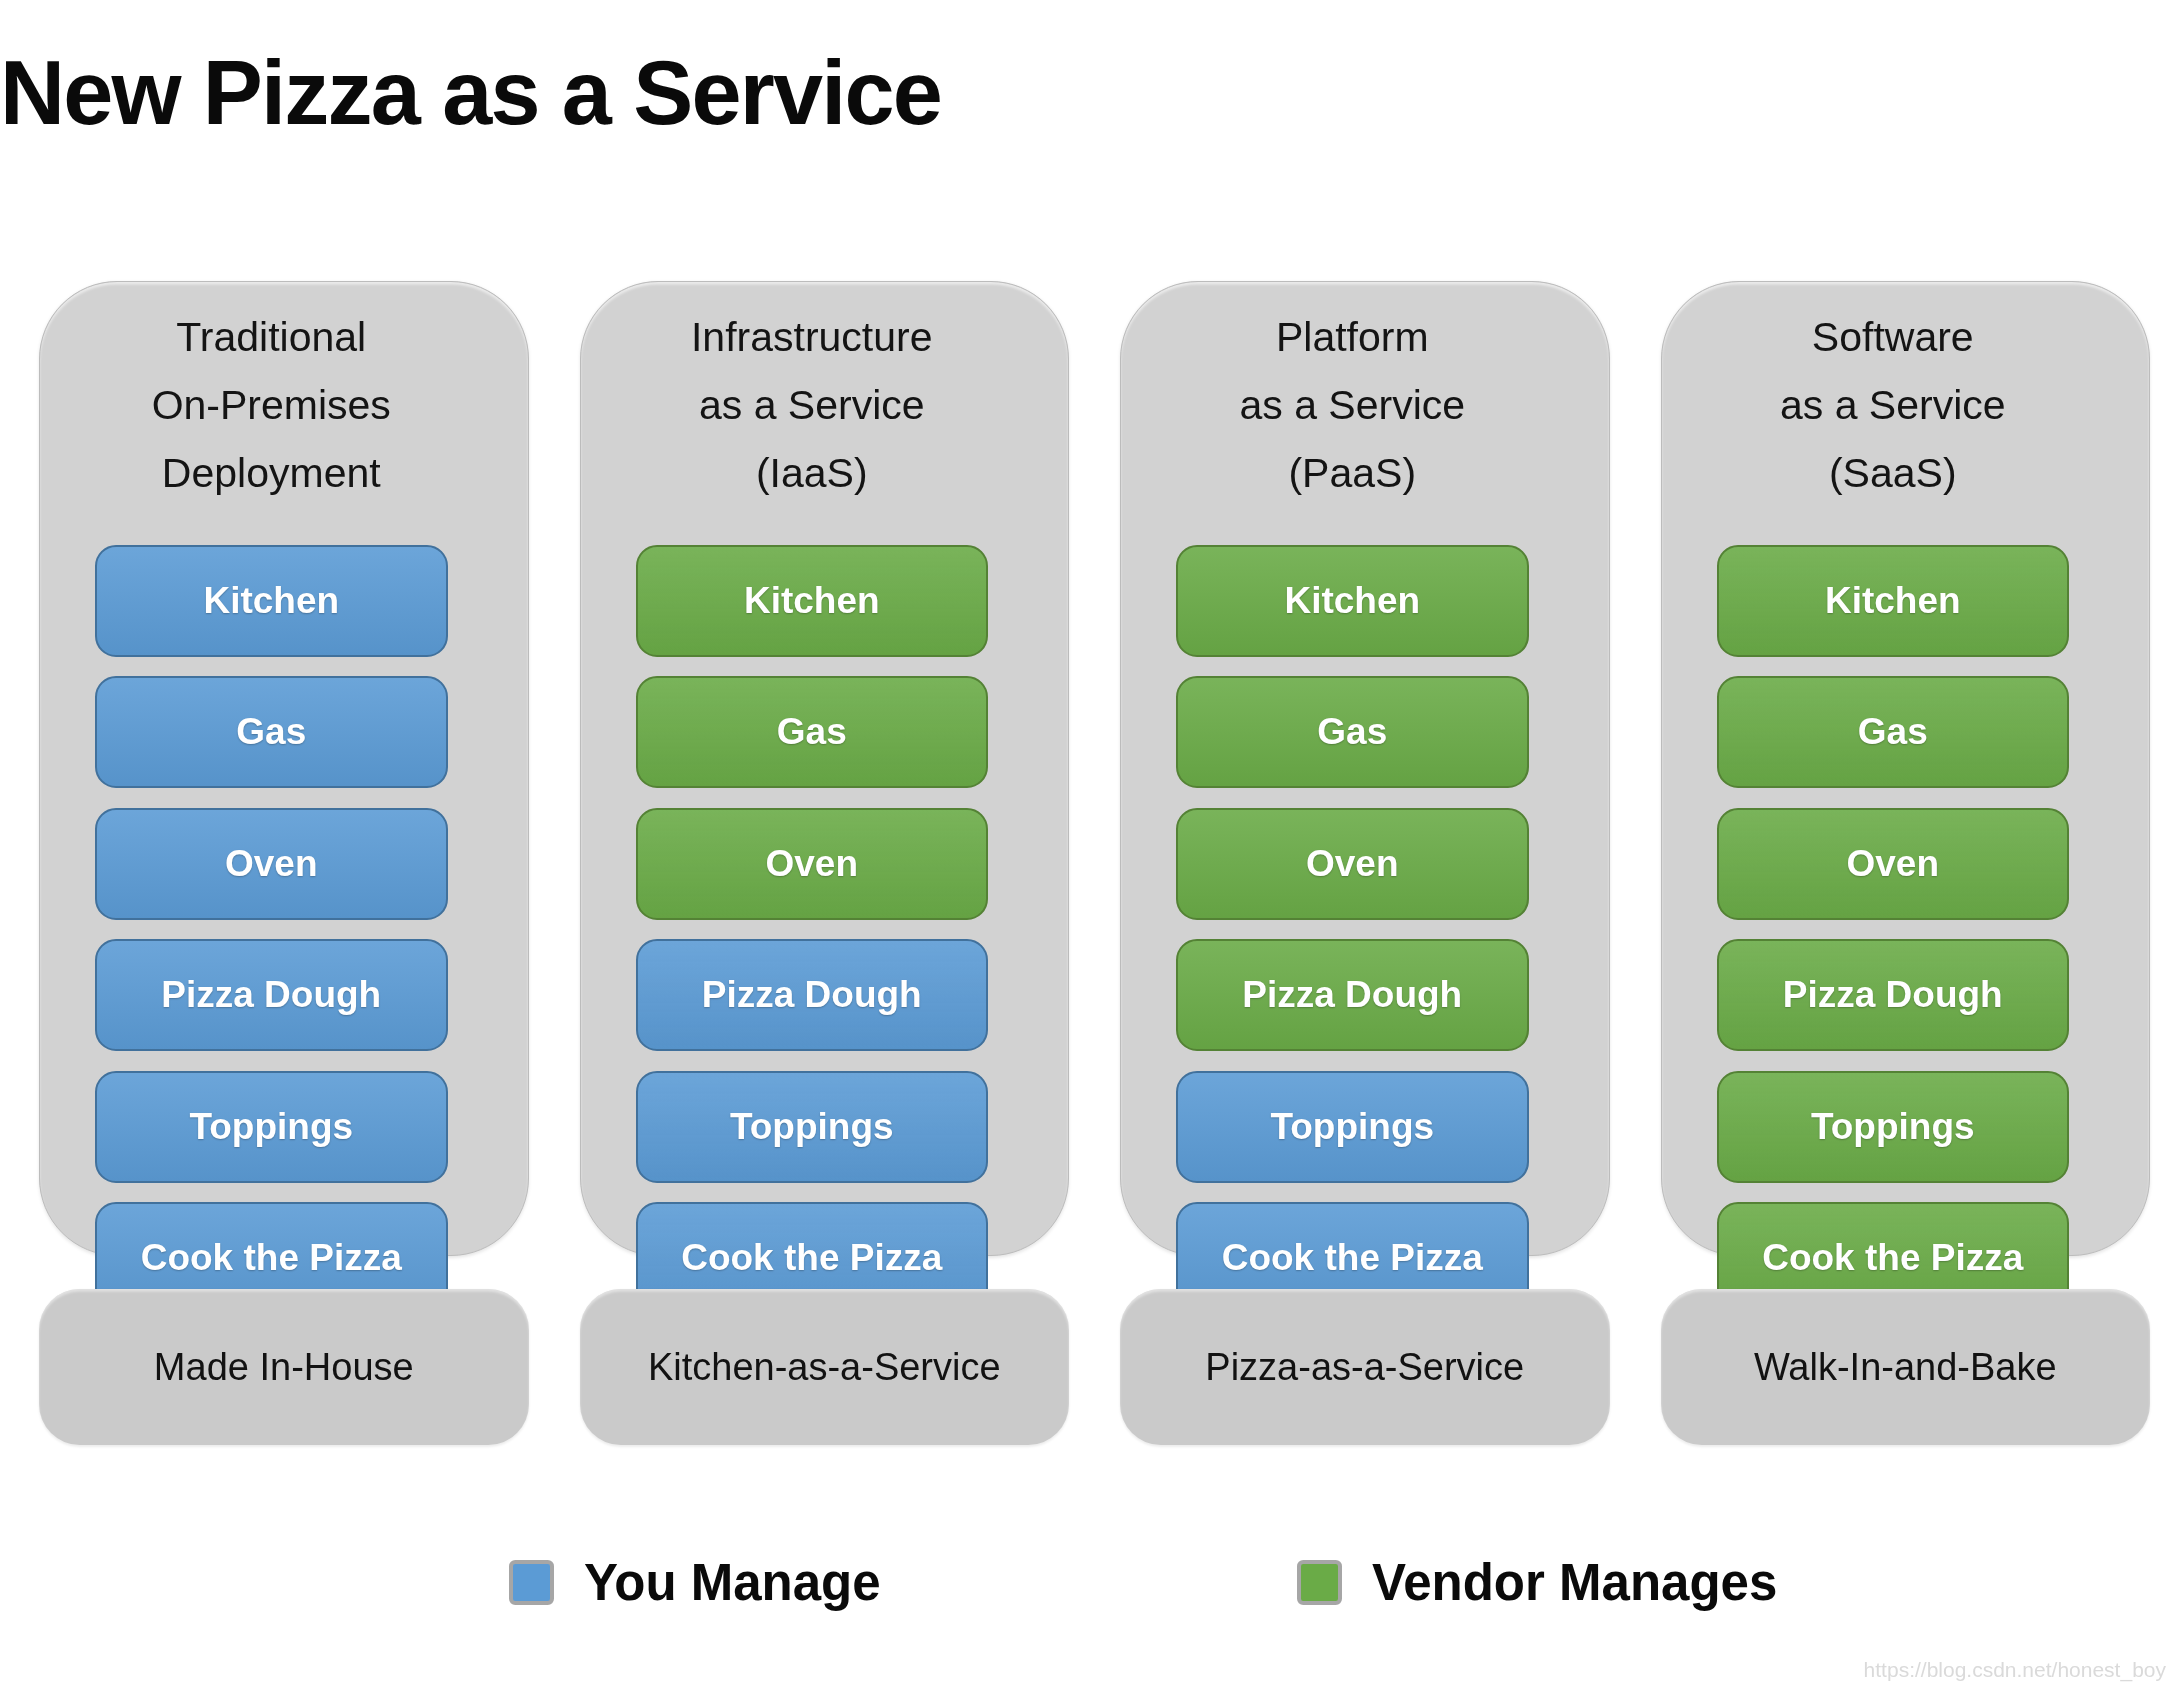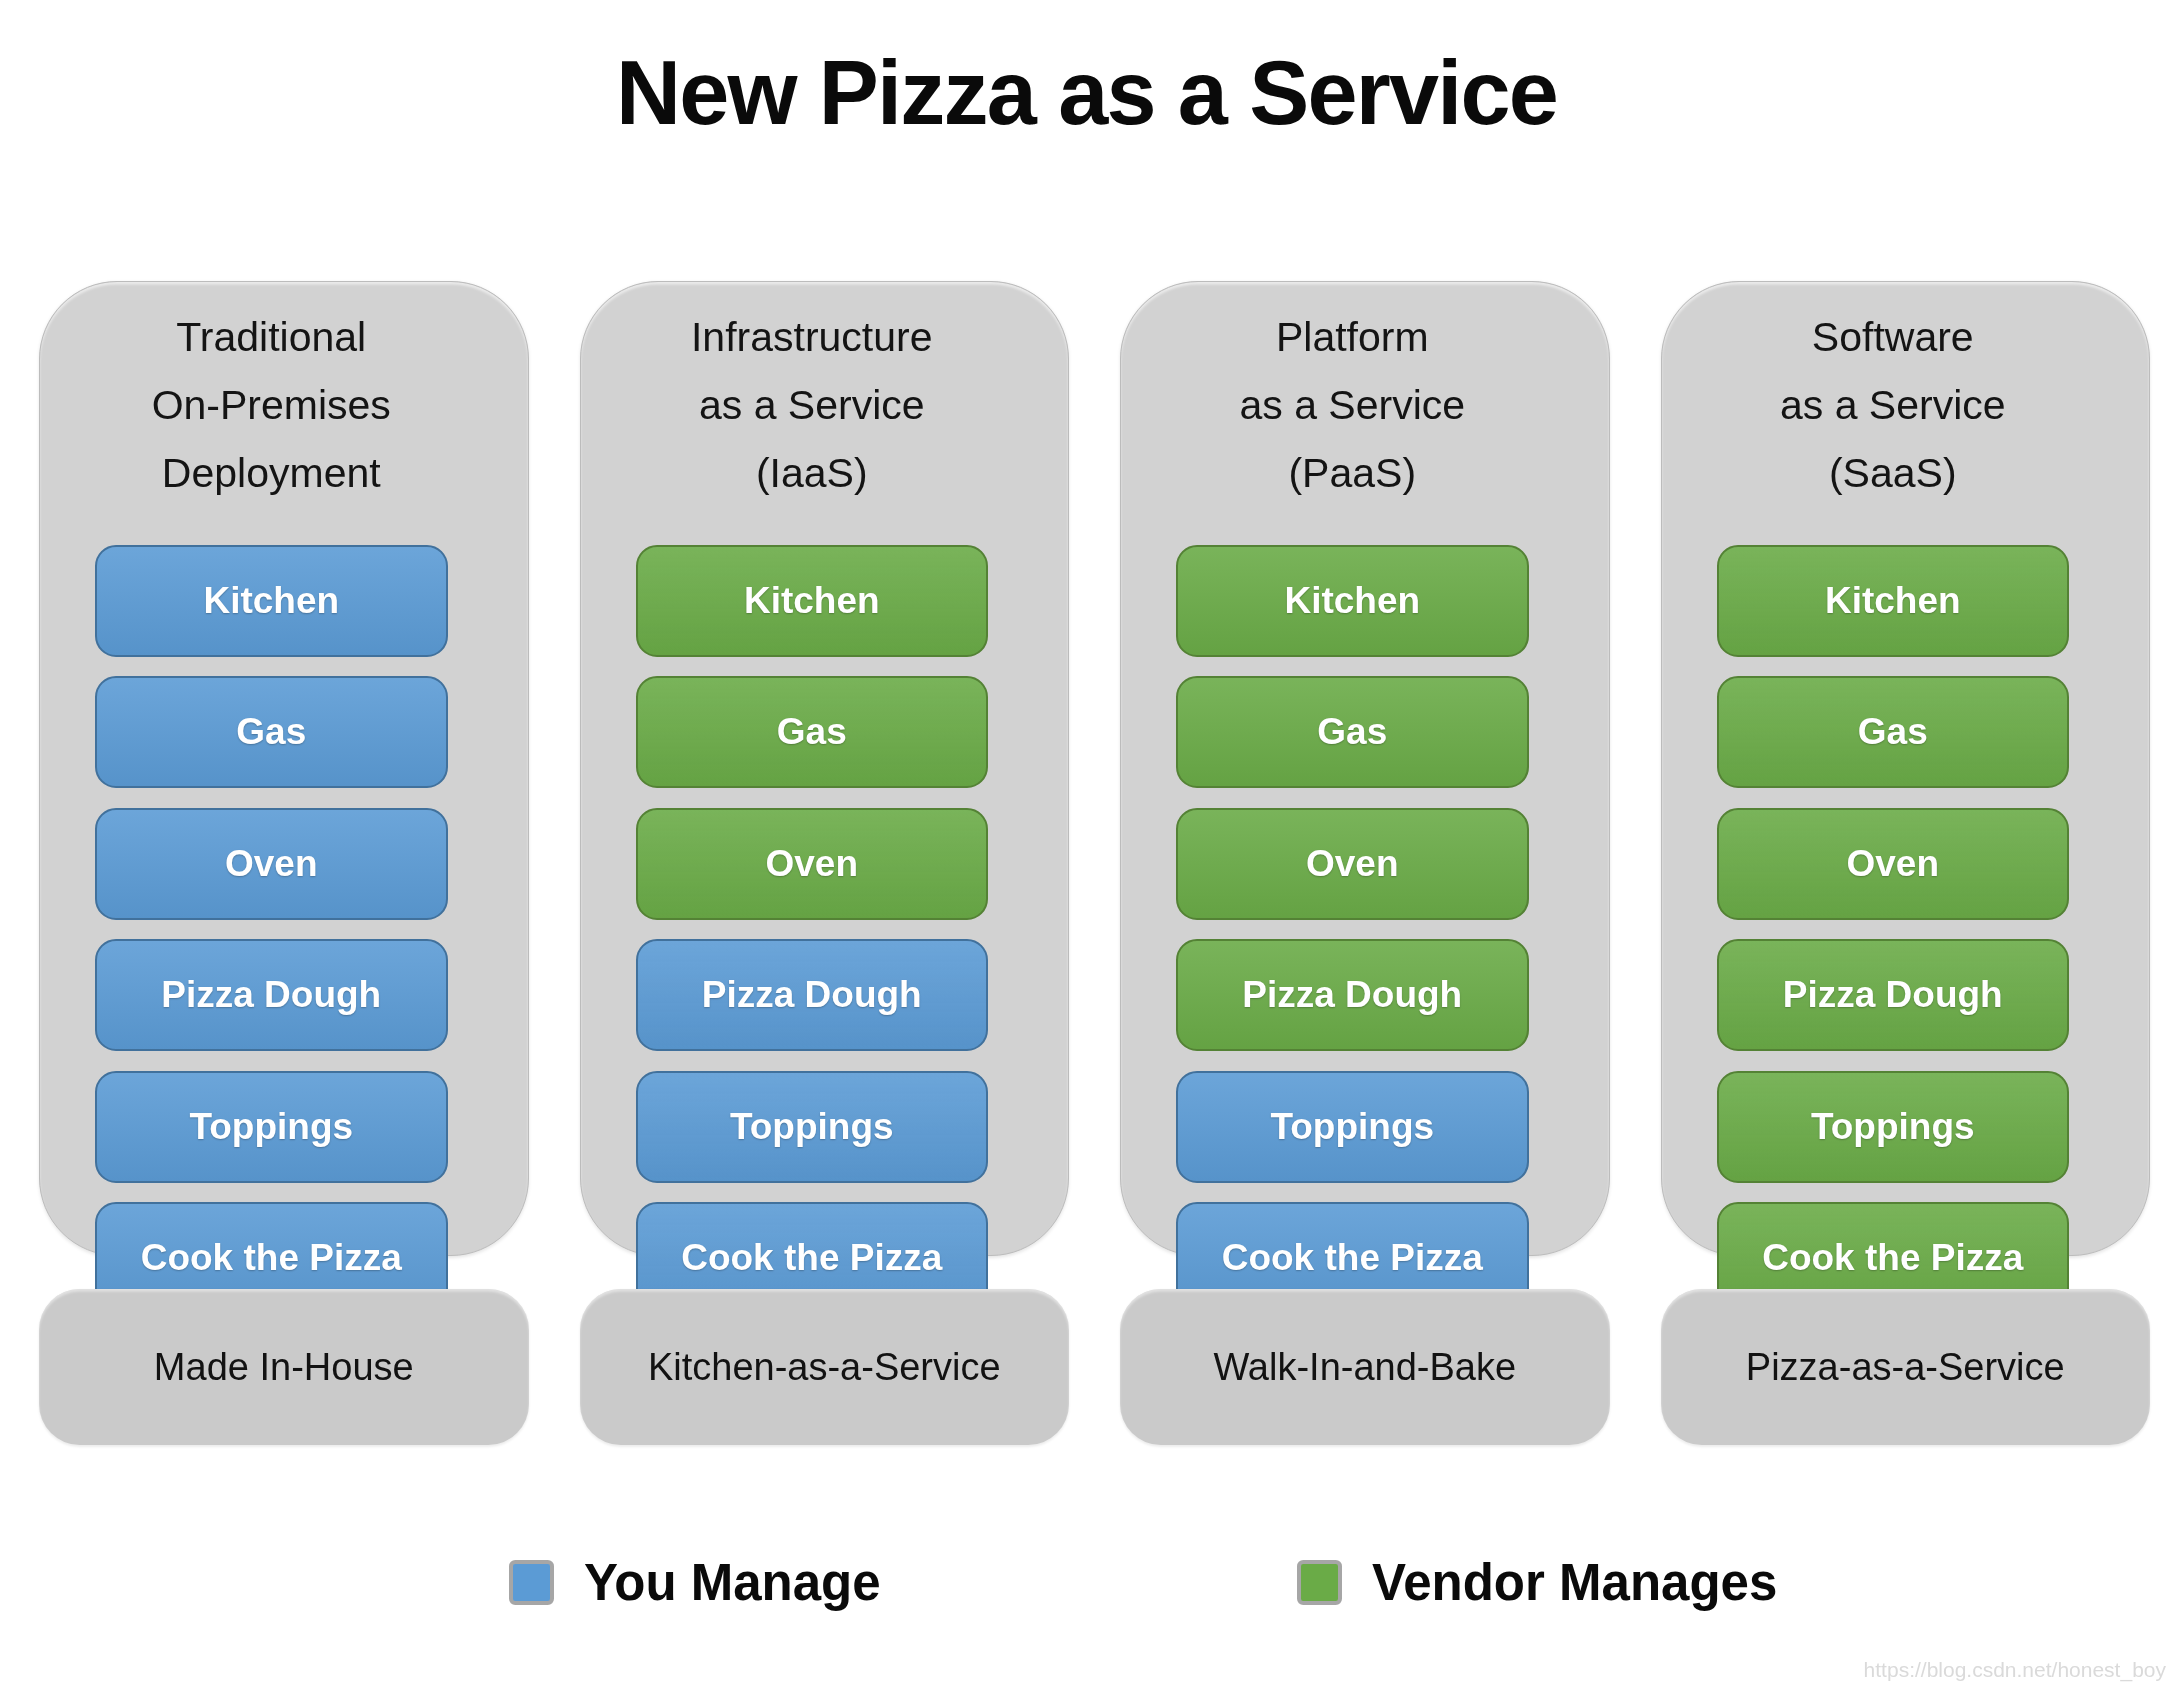--- a/index.html
+++ b/index.html
@@ -3,21 +3,21 @@
 <meta charset="utf-8">
 <style>
   html,body { margin:0; padding:0; }
   body {
     width:2173px; height:1707px; background:#ffffff; overflow:hidden;
     font-family:"Liberation Sans","DejaVu Sans",sans-serif;
   }
   .canvas { position:relative; width:2173px; height:1707px; background:#fff; }
 
   .title {
-    margin:0; padding-top:42px; text-align:center;
+    margin:0; padding-top:42px; 
     font-size:90px; font-weight:900; letter-spacing:-1.8px; color:#0a0a0a;
   }
 
   .cols, .strips {
     position:absolute; left:39px; right:23px; display:flex; gap:51px;
   }
   .cols { top:281px; }
 
   .card {
     flex:1; height:975px; box-sizing:border-box;
@@ -138,22 +138,22 @@
         <div class="item mg-vendor">Toppings</div>
         <div class="item mg-vendor">Cook the Pizza</div>
       </div>
     </section>
 
   </div>
 
   <div class="strips">
     <div class="strip">Made In-House</div>
     <div class="strip">Kitchen-as-a-Service</div>
+    <div class="strip">Pizza-as-a-Service</div>
     <div class="strip">Walk-In-and-Bake</div>
-    <div class="strip">Pizza-as-a-Service</div>
   </div>
 
   <div class="legend">
     <div class="legend-item" id="legend-you">
       <span class="swatch swatch-you"></span>
       <span class="legend-label">You Manage</span>
     </div>
     <div class="legend-item" id="legend-vendor">
       <span class="swatch swatch-vendor"></span>
       <span class="legend-label">Vendor Manages</span>

